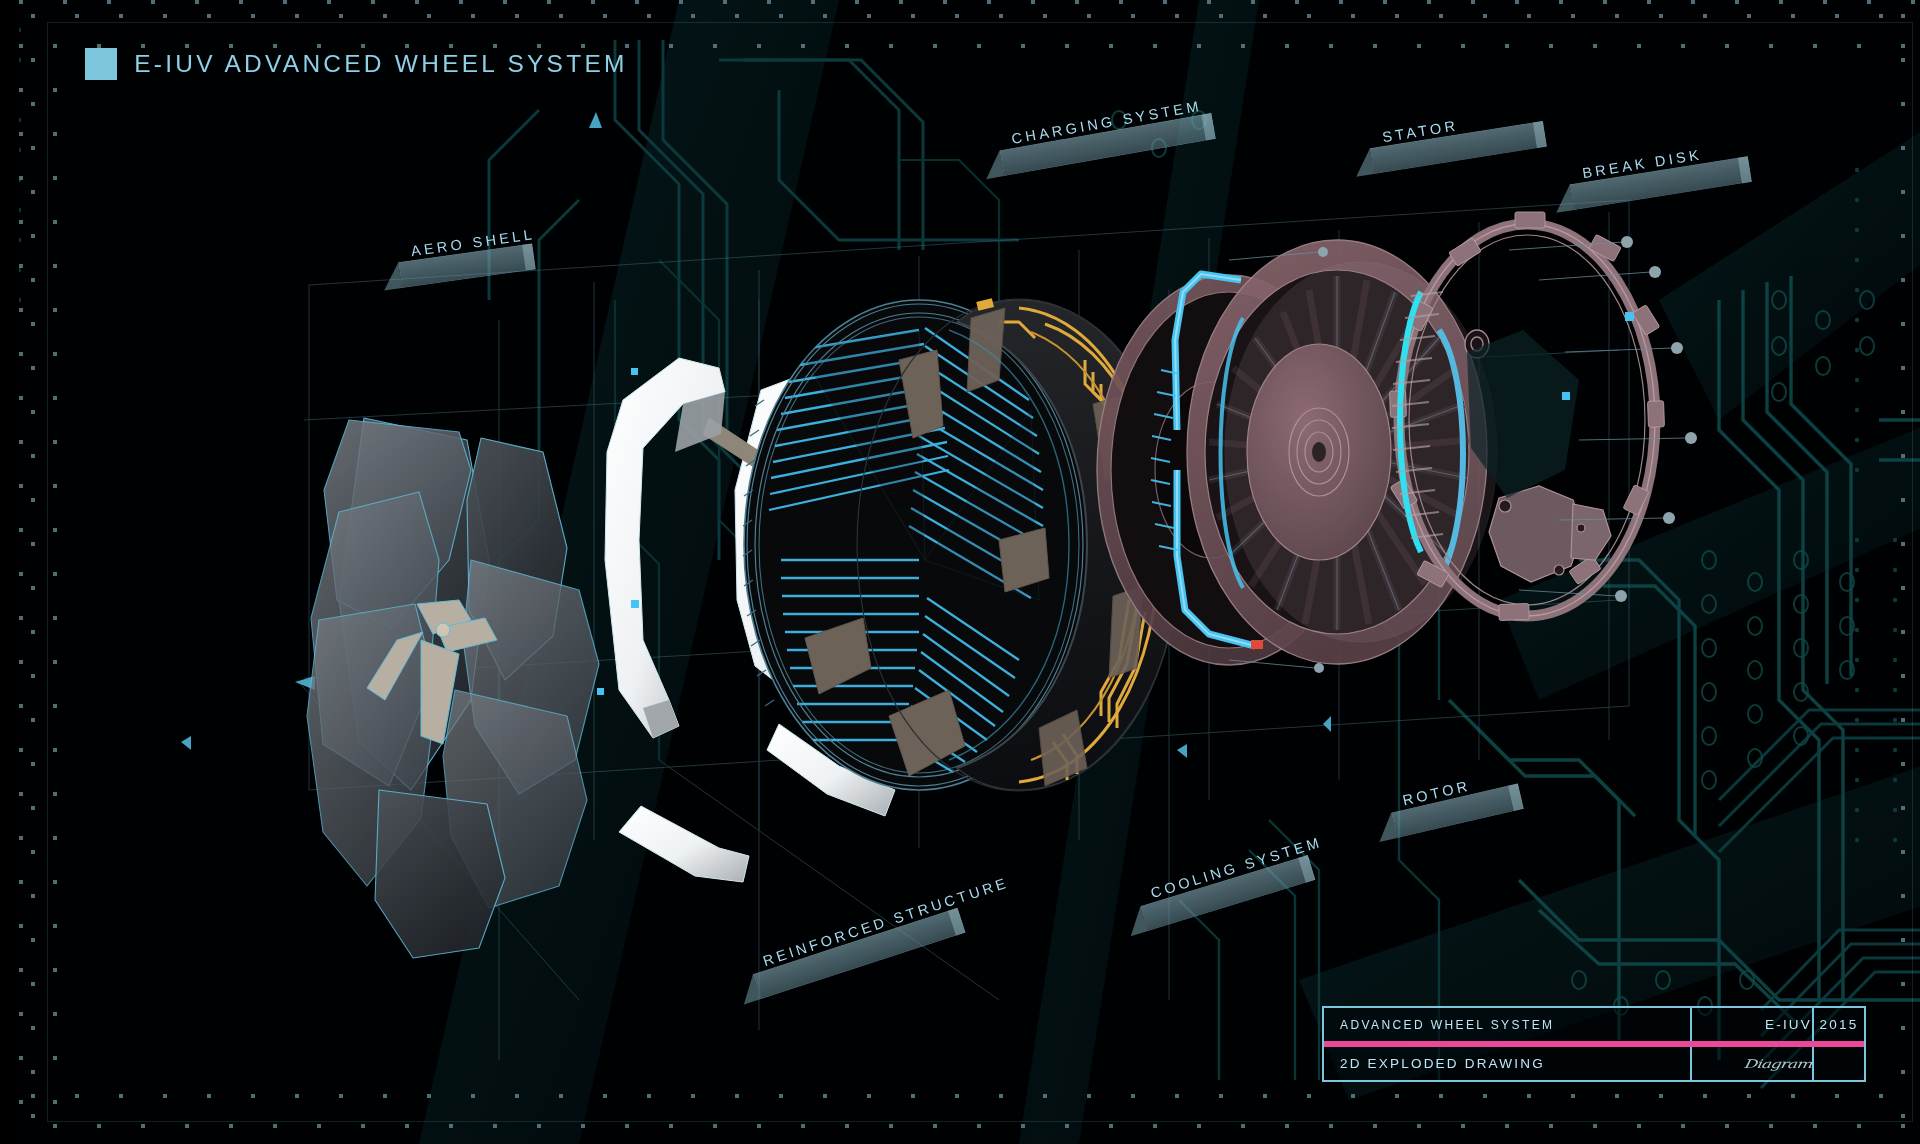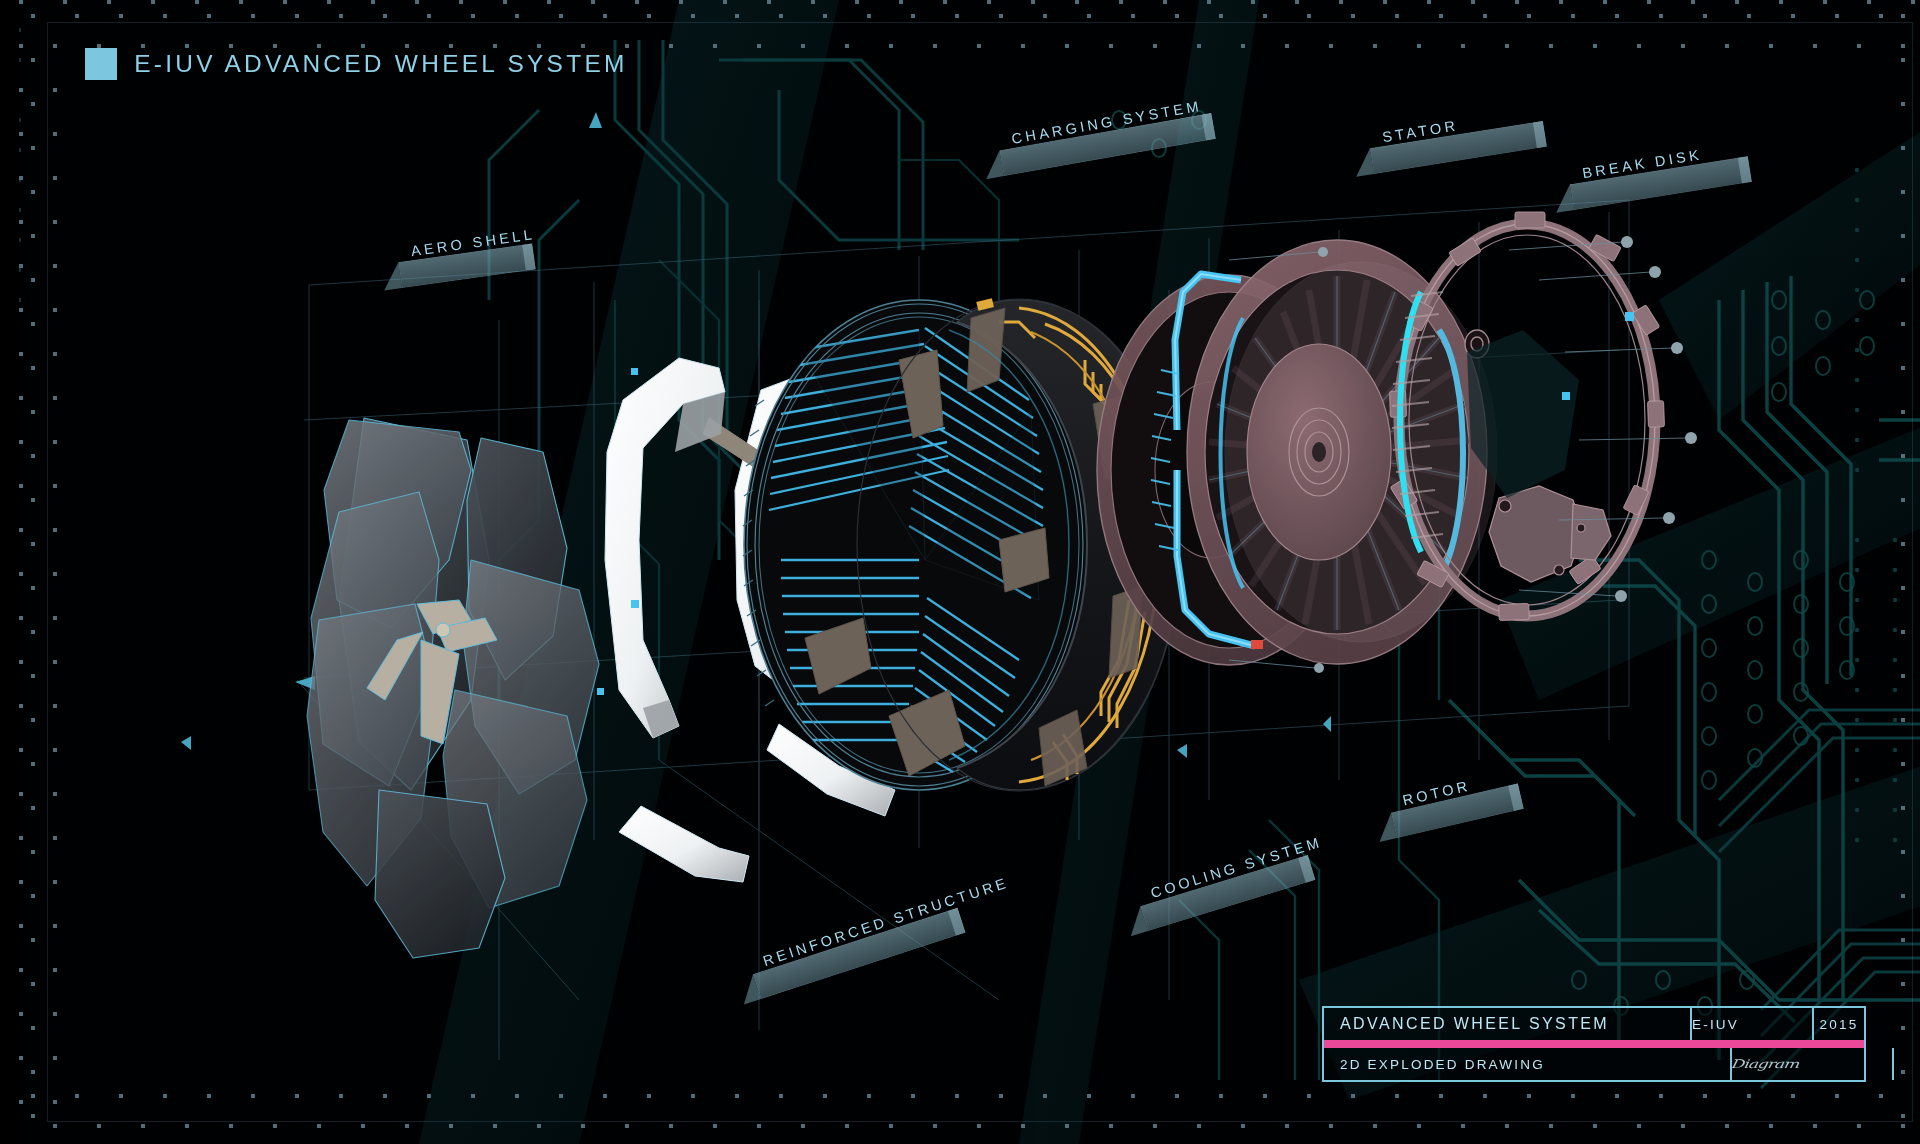--- a/index.html
+++ b/index.html
@@ -32,27 +32,27 @@
        border-color:transparent transparent rgba(116,156,168,.55) transparent;}
   .callout .band::after{content:"";position:absolute;right:0;top:0;width:10px;height:26px;
        background:rgba(170,208,220,.38);}
   .callout .txt{position:absolute;bottom:27px;left:14px;color:#a8dcef;font-size:14.5px;
        letter-spacing:3.4px;white-space:nowrap;font-family:"Liberation Sans",sans-serif;}
 
   
   #titleblock{position:absolute;left:1303px;top:1006px;width:540px;height:72px;
       border:2px solid #7cc6de;display:flex;flex-direction:column;background:rgba(0,8,10,.55);}
   #titleblock .row{flex:1;display:flex;}
-  #titleblock .row+.row{border-top:8px solid #ec4899;gap:40px;}
+  #titleblock .row+.row{border-top:6px solid #ec4899;}
   #titleblock .c1{flex:0 0 350px;display:flex;align-items:center;padding-left:16px;}
-  #titleblock .c2{flex:0 0 120px;display:flex;align-items:center;justify-content:flex-start;
+  #titleblock .c2{flex:0 0 120px;display:flex;align-items:center;justify-content:flex-end;
       border-left:2px solid #7cc6de;}
   #titleblock .c3{flex:1;display:flex;align-items:center;justify-content:center;
       border-left:2px solid #7cc6de;}
-  .tb-txt{color:#bfe7f5;font-size:16px;letter-spacing:2.4px;white-space:nowrap;}
+  .tb-txt{color:#bfe7f5;font-size:12px;letter-spacing:2.4px;white-space:nowrap;}
   .tb-sm{font-size:13.5px;letter-spacing:2.2px;}
   .sig{font-family:"DejaVu Serif",serif;font-style:italic;color:#cfeaf4;font-size:17px;
        letter-spacing:-1px;opacity:.85;transform:skewX(-12deg) scaleY(.7);white-space:nowrap;}
 </style>
 </head>
 <body>
 
 <div id="stage">
 
   <svg id="pcb" class="layer" viewBox="0 0 1920 1144">

